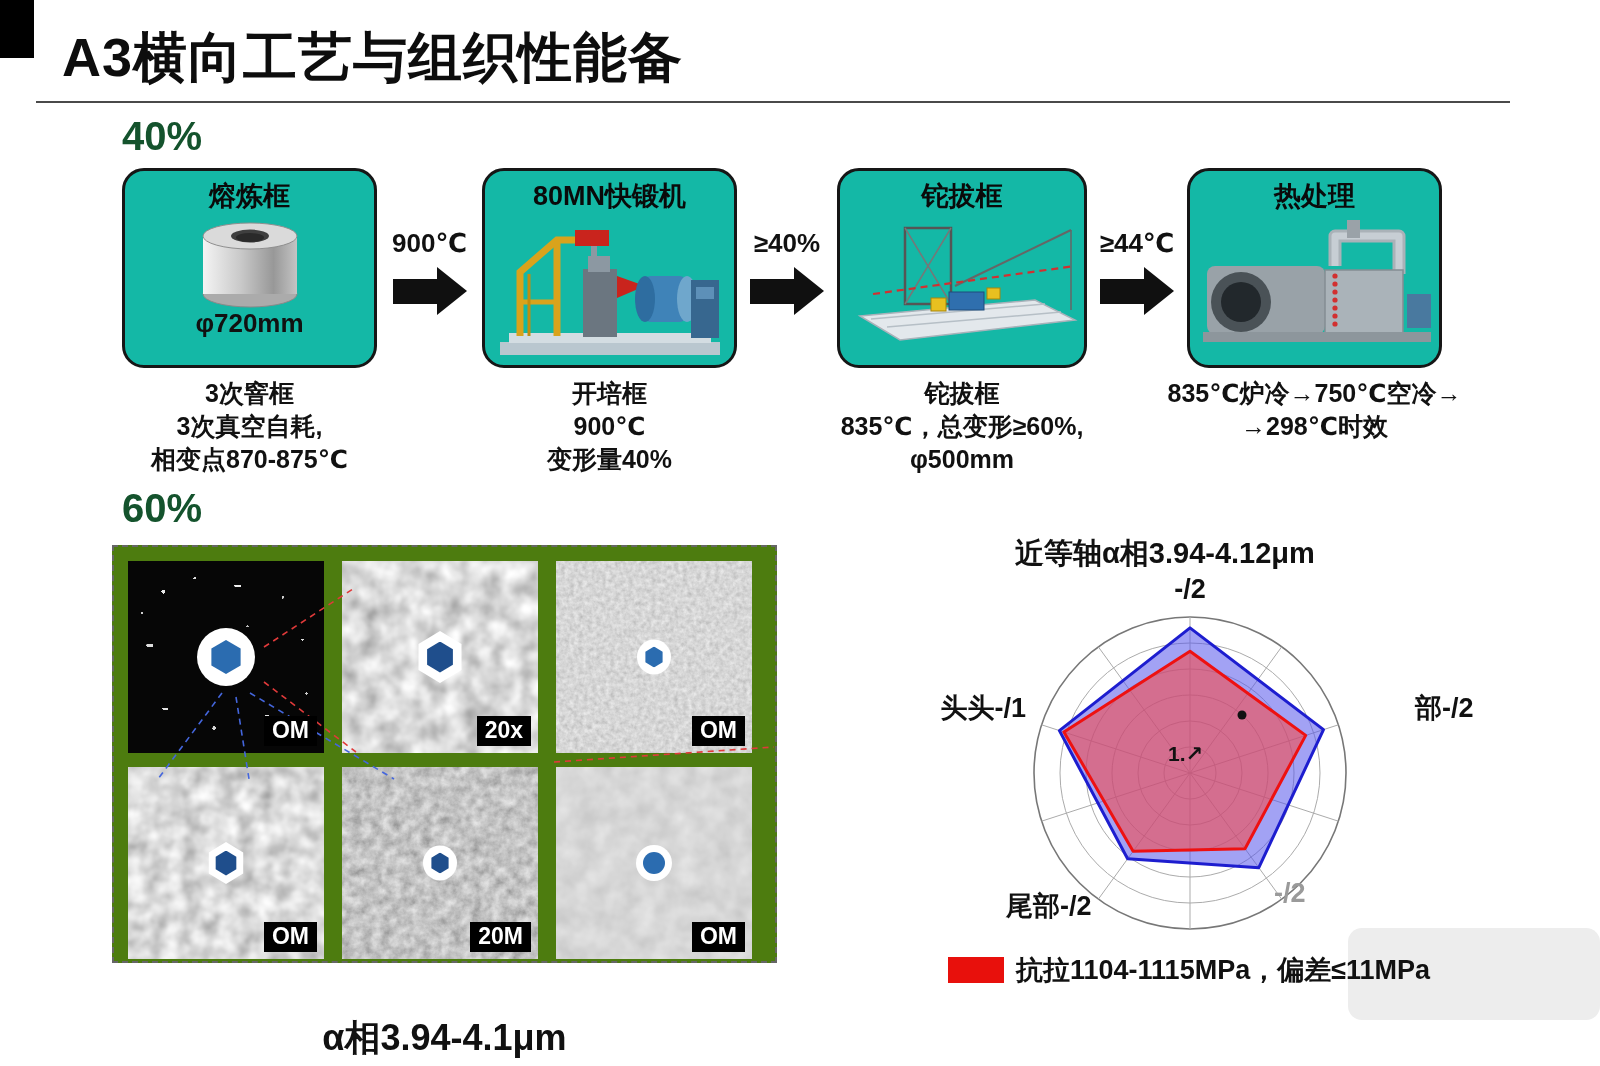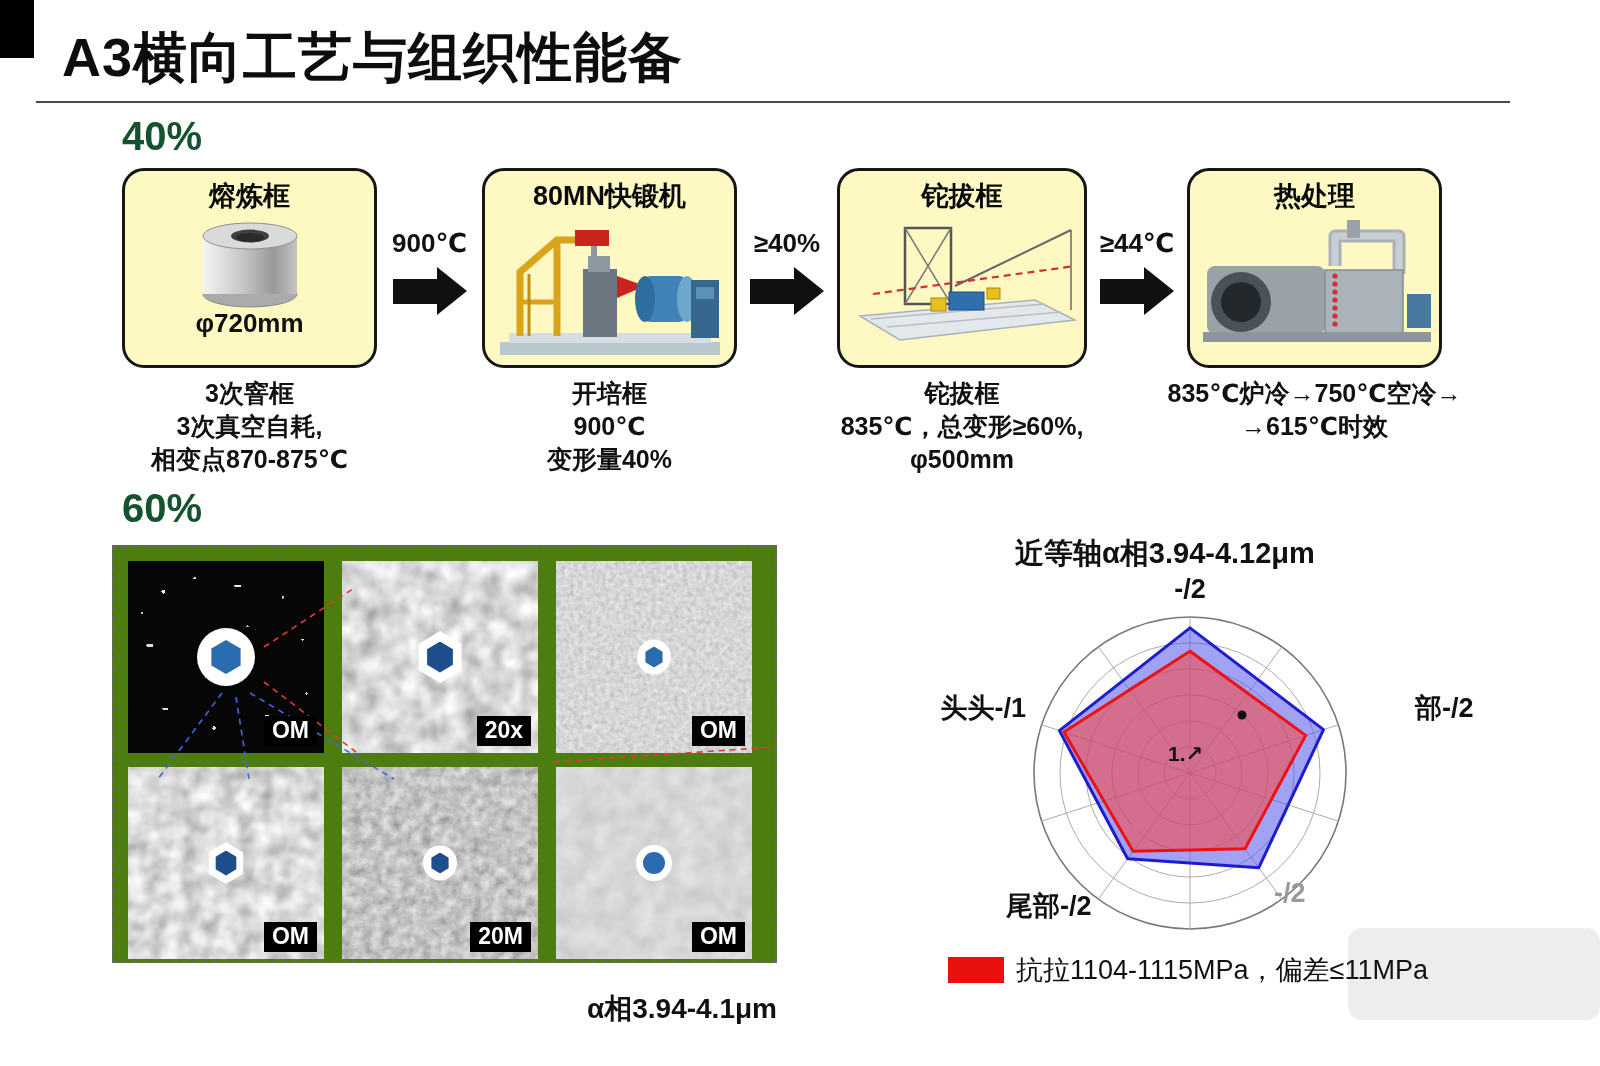--- a/index.html
+++ b/index.html
@@ -12,21 +12,21 @@
   #hdr-title{left:62px;top:22px;font-size:54px;font-weight:800;color:#0d0d0d;letter-spacing:1px;white-space:nowrap}
   #hdr-rule{left:36px;top:101px;width:1474px;height:0;border-top:2px solid #4a4a4a}
 
   .section-label{font-size:40px;font-weight:800;color:#14532d}
   #label40{left:122px;top:114px}
   #label60{left:122px;top:486px}
 
   
   #flow{left:122px;top:168px;display:grid;
         grid-template-columns:255px 105px 255px 100px 250px 100px 255px;}
-  .pbox{grid-row:1;height:200px;border:3px solid #161616;border-radius:22px;background:#fef9c3;
+  .pbox{grid-row:1;height:200px;border:3px solid #161616;border-radius:22px;background:#14b8a6;
         display:flex;flex-direction:column;align-items:center;padding-top:7px;overflow:hidden}
   .pbox-title{font-size:27px;font-weight:800;color:#0a0a0a;white-space:nowrap}
   .pbox-inner-cap{font-size:26px;font-weight:700;margin-top:-2px}
   .arrow-cell{grid-row:1;display:flex;flex-direction:column;align-items:center;padding-top:60px}
   .arrow-label{font-size:26px;font-weight:800;white-space:nowrap}
   .arrow-g{display:flex;align-items:center;margin-top:8px}
   .arrow-shaft{width:44px;height:25px;background:#101010}
   .arrow-head{width:0;height:0;border-left:30px solid #101010;border-top:24px solid transparent;border-bottom:24px solid transparent}
   .pcap{grid-row:2;margin-top:9px;text-align:center;font-size:25px;font-weight:700;line-height:1.32;
         width:calc(100% + 120px);margin-left:-60px;white-space:nowrap}
@@ -59,34 +59,34 @@
     radial-gradient(ellipse 6px 2px at 56% 13%, #eeeeee 0 60%, transparent 61%),
     radial-gradient(circle 2px at 79% 19%, #cccccc 0 60%, transparent 61%),
     radial-gradient(ellipse 6px 3px at 11% 44%, #dddddd 0 60%, transparent 61%),
     radial-gradient(circle 2px at 89% 41%, #dddddd 0 60%, transparent 61%),
     radial-gradient(ellipse 5px 2px at 19% 77%, #e0e0e0 0 60%, transparent 61%),
     radial-gradient(circle 3px at 44% 87%, #d5d5d5 0 60%, transparent 61%),
     radial-gradient(ellipse 6px 2px at 71% 81%, #e5e5e5 0 60%, transparent 61%),
     radial-gradient(circle 2px at 91% 69%, #cccccc 0 60%, transparent 61%),
     radial-gradient(circle 2px at 61% 34%, #bbbbbb 0 60%, transparent 61%),
     radial-gradient(circle 2px at 7% 27%,  #cccccc 0 60%, transparent 61%)}
-  #micro-caption{left:112px;top:990px;width:665px;text-align:right;font-size:28px;font-weight:800}
+  #micro-caption{left:112px;top:1014px;width:665px;text-align:center;font-size:36px;font-weight:800}
   #callouts{position:absolute;inset:0;z-index:4;pointer-events:none}
 
   
   #radar-title{left:1015px;top:534px;width:350px;text-align:left;font-size:29px;font-weight:800;white-space:nowrap}
   #radar-lab-top{left:1110px;top:574px;width:160px;text-align:center;font-size:27px;font-weight:800}
   #radar-wrap{left:1005px;top:588px;width:370px;height:370px}
   #radar-lab-left{left:926px;top:690px;width:100px;text-align:right;font-size:27px;font-weight:800;z-index:3}
   #radar-lab-right{left:1415px;top:690px;font-size:27px;font-weight:800;z-index:3}
   #radar-lab-bl{left:1006px;top:888px;font-size:27px;font-weight:800;z-index:3}
   #radar-lab-br{left:1274px;top:878px;font-size:27px;font-weight:700;color:#9a9a9a;z-index:3}
   #legend{left:948px;top:952px;display:flex;align-items:center;gap:12px;z-index:3}
   #legend-swatch{width:56px;height:26px;background:#e8100c}
-  #legend-text{font-size:27px;font-weight:400;white-space:nowrap}
+  #legend-text{font-size:27px;font-weight:700;white-space:nowrap}
   #watermark{left:1348px;top:928px;width:252px;height:92px;background:#ededed;border-radius:14px;z-index:1}
 </style>
 </head>
 <body>
 
 <svg width="0" height="0" style="position:absolute">
   <defs>
     <filter id="texBlotch" x="-10%" y="-10%" width="120%" height="120%">
       <feTurbulence type="fractalNoise" baseFrequency="0.05" numOctaves="4" seed="7"></feTurbulence>
       <feColorMatrix type="saturate" values="0"></feColorMatrix>
@@ -271,21 +271,21 @@
     <div>900℃</div>
     <div>变形量40%</div>
   </div>
   <div class="pcap gc5">
     <div>铊拔框</div>
     <div>835℃，总变形≥60%,</div>
     <div>φ500mm</div>
   </div>
   <div class="pcap gc7">
     <div>835℃炉冷→750℃空冷→</div>
-    <div>→615℃时效</div>
+    <div>→298℃时效</div>
   </div>
 </div>
 
 <div class="abs section-label" id="label60">60%</div>
 
 <div class="abs" id="micro-panel">
   <div class="mgrid">
 
     <div class="mcell speckle">
       <div class="pw round s-big">

